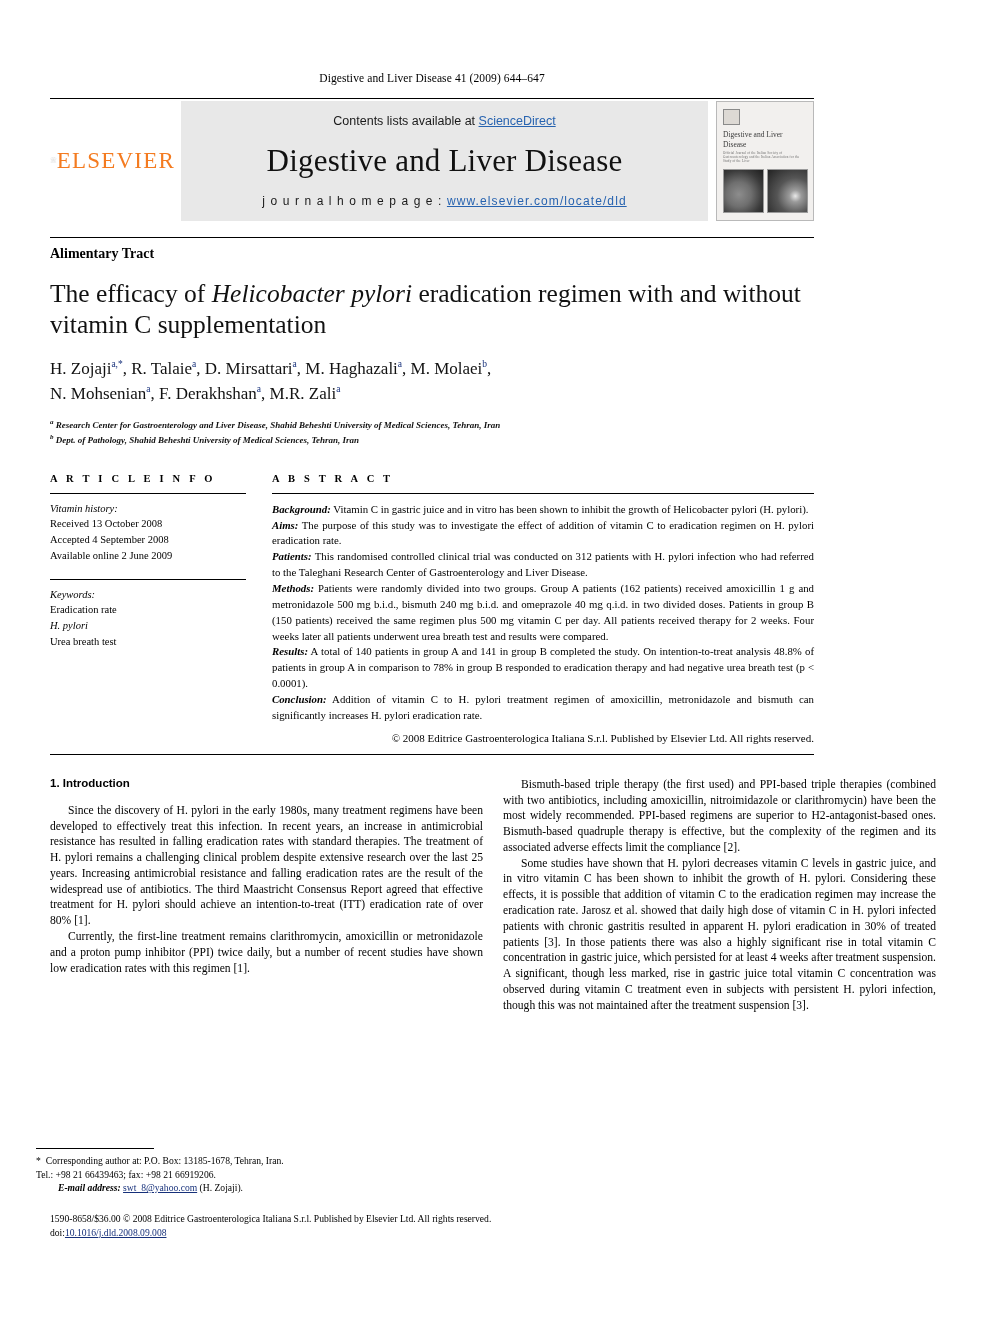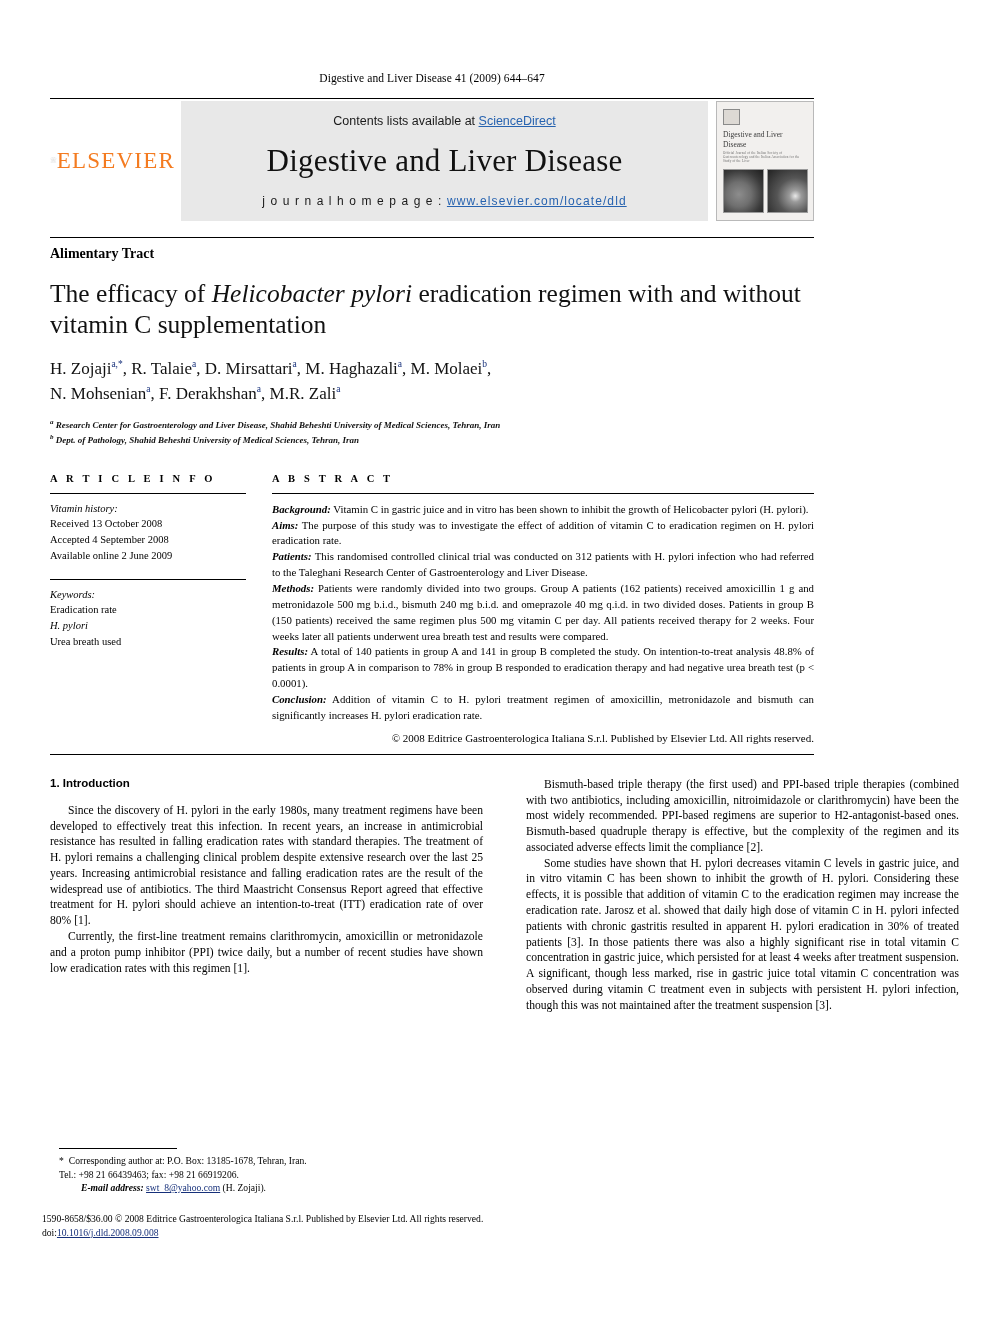--- a/index.html
+++ b/index.html
@@ -217,42 +217,42 @@
     font-size: 11px;
   }
   .abs-rule-bottom {
     border-top: 1.4px solid #000;
     margin-top: 8px;
   }
 
   
   .body-cols {
     display: flex;
-    gap: 43px;
+    gap: 20px;
     margin-top: 22px;
   }
   .bcol { width: 433px; flex: 0 0 433px; }
   .sec-title {
     font-family: "Liberation Sans", sans-serif;
     font-weight: bold;
     font-size: 11.5px;
     margin-bottom: 14px;
   }
   .bcol p {
     margin: 0;
     font-size: 11.6px;
     line-height: 1.36;
     text-align: justify;
     text-indent: 18px;
   }
 
   
   .footnote {
     position: absolute;
-    left: 59px;
+    left: 36px;
     top: 1148px;
     width: 433px;
   }
   .fn-rule {
     border-top: 1.1px solid #000;
     width: 118px;
     margin-bottom: 5px;
   }
   .footnote p {
     margin: 0;
@@ -260,21 +260,21 @@
     line-height: 1.42;
   }
   .footnote .star { margin-right: 5px; }
   .footnote .ind { padding-left: 22px; }
   .footnote .it { font-style: italic; font-weight: bold; }
   .mail { color: #16307a; }
 
   
   .page-footer {
     position: absolute;
-    left: 42px;
+    left: 50px;
     top: 1212px;
     width: 892px;
   }
   .page-footer p { margin: 0; font-size: 9.6px; line-height: 1.45; }
   .doi { color: #16307a; }
 </style>
 </head>
 <body>
 
 <div class="page">
@@ -360,21 +360,21 @@
         <div>Received 13 October 2008</div>
         <div>Accepted 4 September 2008</div>
         <div>Available online 2 June 2009</div>
       </div>
       <div class="info-gap"></div>
       <div class="info-sep"></div>
       <div class="info-body">
         <div class="it">Keywords:</div>
         <div>Eradication rate</div>
         <div class="it">H. pylori</div>
-        <div>Urea breath used</div>
+        <div>Urea breath test</div>
       </div>
     </div>
 
     <div class="abs-col">
       <div class="col-heading">A B S T R A C T</div>
       <div class="thin-rule"></div>
       <div class="abs-body">
         <p><span class="lbl">Background:</span><span> Vitamin C in gastric juice and in vitro has been shown to inhibit the growth of Helicobacter pylori (H. pylori).</span></p>
         <p><span class="lbl">Aims:</span><span> The purpose of this study was to investigate the effect of addition of vitamin C to eradication regimen on H. pylori eradication rate.</span></p>
         <p><span class="lbl">Patients:</span><span> This randomised controlled clinical trial was conducted on 312 patients with H. pylori infection who had referred to the Taleghani Research Center of Gastroenterology and Liver Disease.</span></p>

